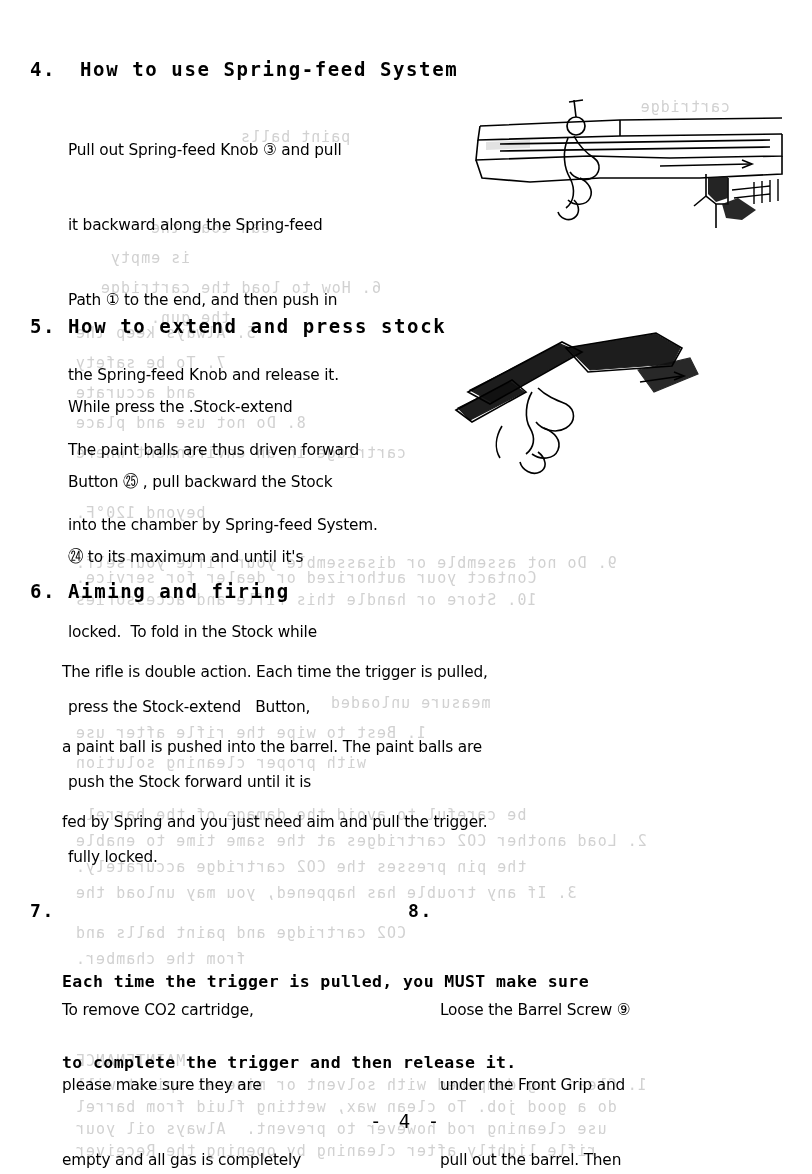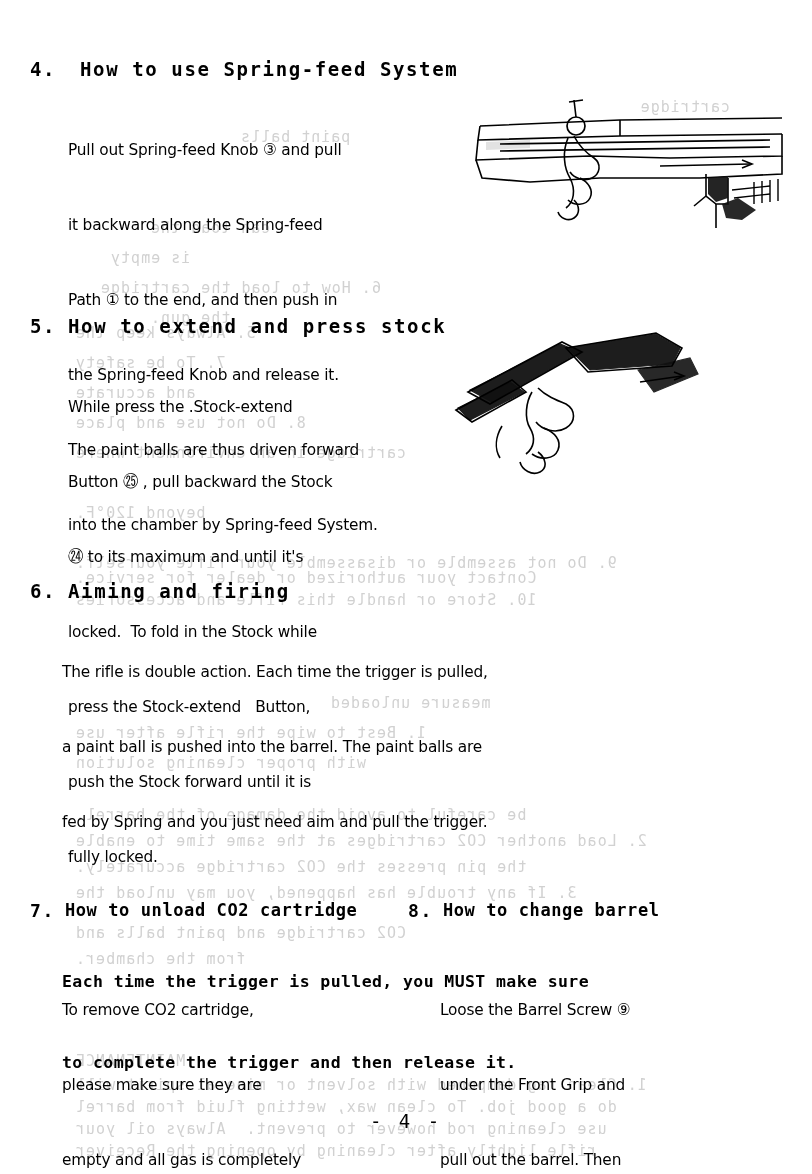--- a/index.html
+++ b/index.html
@@ -231,35 +231,33 @@
     <div class="mono bold" style="margin-left:32px; margin-top:30px;">
       <div>Each time the trigger is pulled, you MUST make sure</div>
       <div>to complete the trigger and then release it.</div>
       
     </div>
   </div>
 
   <div class="section" style="left:30px; top:900px; width:370px;">
     <div style="display:flex; align-items:flex-start;">
       <span class="heading" style="font-size:18px;">7.</span>
-      <span class="heading" style="margin-left:10px; font-size:17px; letter-spacing:0.6px;">How to unload CO2 cartridge</span>
     </div>
     <div class="hand" style="margin-left:32px; margin-top:26px;">
       <div>To remove CO2 cartridge,</div>
       <div>please make sure they are</div>
       <div>empty and all gas is completely</div>
       
       
     </div>
   </div>
 
   <div class="section" style="left:408px; top:900px; width:360px;">
     <div style="display:flex; align-items:flex-start;">
       <span class="heading" style="font-size:18px;">8.</span>
-      <span class="heading" style="margin-left:10px; font-size:17px; letter-spacing:0.6px;">How to change barrel</span>
     </div>
     <div class="hand" style="margin-left:32px; margin-top:26px;">
       <div>Loose the Barrel Screw ⑨</div>
       <div>under the Front Grip and</div>
       <div>pull out the barrel. Then</div>
       
       
     </div>
   </div>
 

